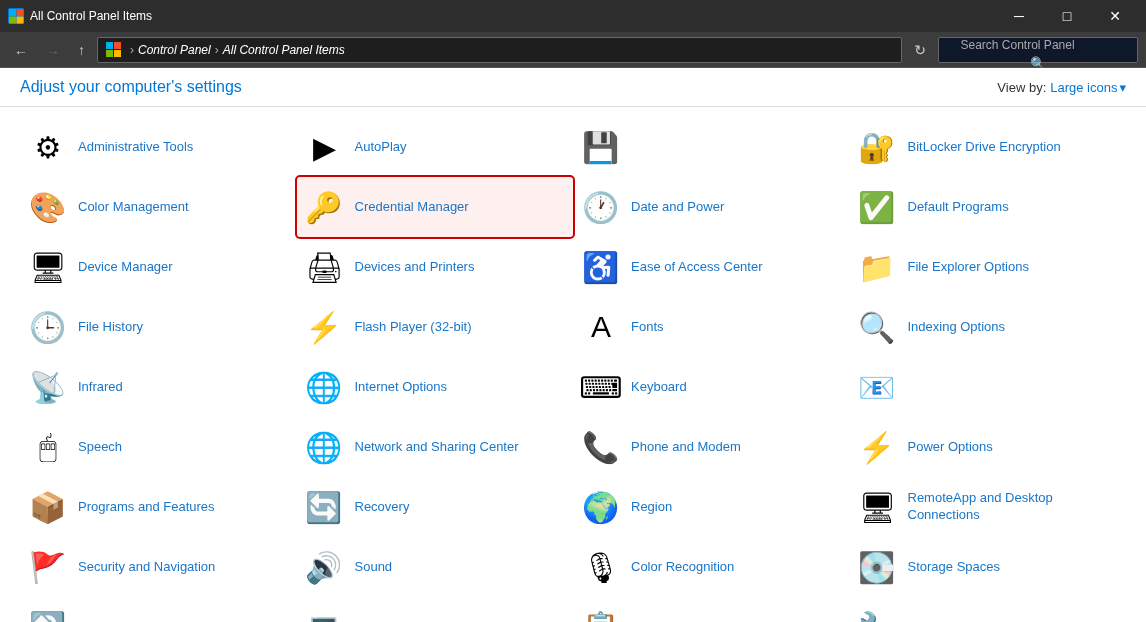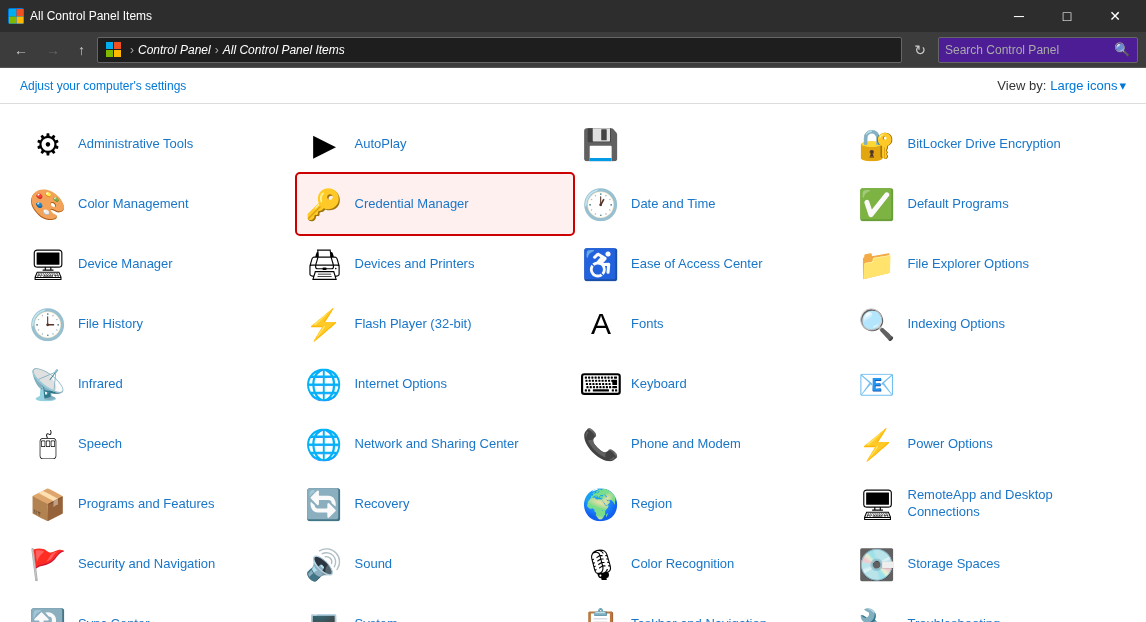--- a/index.html
+++ b/index.html
@@ -57,31 +57,32 @@
       align-items: center;
       padding: 0 8px;
       flex: 1;
       color: #fff;
       font-size: 12px;
       border-radius: 2px;
     }
     .path-sep { color: #aaa; margin: 0 4px; }
     .path-item { color: #fff; font-style: italic; }
     .search-box {
-      background: #4c1d95;
+      background: #0f172a;
       border: 1px solid #666;
       height: 26px;
       width: 200px;
       display: flex;
       align-items: center;
       padding: 0 6px;
       border-radius: 2px;
       color: #aaa;
       font-size: 12px;
       gap: 4px;
+      flex-direction: column;
     }
     .search-box input {
       background: transparent;
       border: none;
       outline: none;
       color: #fff;
       font-size: 12px;
       flex: 1;
     }
     ::placeholder { color: #aaa; }
@@ -96,21 +97,21 @@
     .content-header {
       background: #fff;
       padding: 10px 20px;
       border-bottom: 1px solid #ddd;
       display: flex;
       align-items: center;
       justify-content: space-between;
     }
     .adjust-title {
       color: #0078d7;
-      font-size: 12px;
+      font-size: 16px;
       font-weight: 400;
     }
     .view-by {
       display: flex;
       align-items: center;
       gap: 4px;
       font-size: 13px;
       color: #333;
     }
     .view-by-link {
@@ -257,21 +258,21 @@
         <div class="panel-item">
           <div class="item-icon" style="font-size: 30px;">🎨</div>
           <div class="item-label">Color Management</div>
         </div>
         <div class="panel-item highlighted">
           <div class="item-icon" style="font-size: 30px;">🔑</div>
           <div class="item-label">Credential Manager</div>
         </div>
         <div class="panel-item">
           <div class="item-icon" style="font-size: 30px;">🕐</div>
-          <div class="item-label">Date and Time</div>
+          <div class="item-label">Date and Power</div>
         </div>
         <div class="panel-item">
           <div class="item-icon" style="font-size: 30px;">✅</div>
           <div class="item-label">Default Programs</div>
         </div>
         <div class="panel-item">
           <div class="item-icon" style="font-size: 30px;">🖥</div>
           <div class="item-label">Device Manager</div>
         </div>
         <div class="panel-item">

